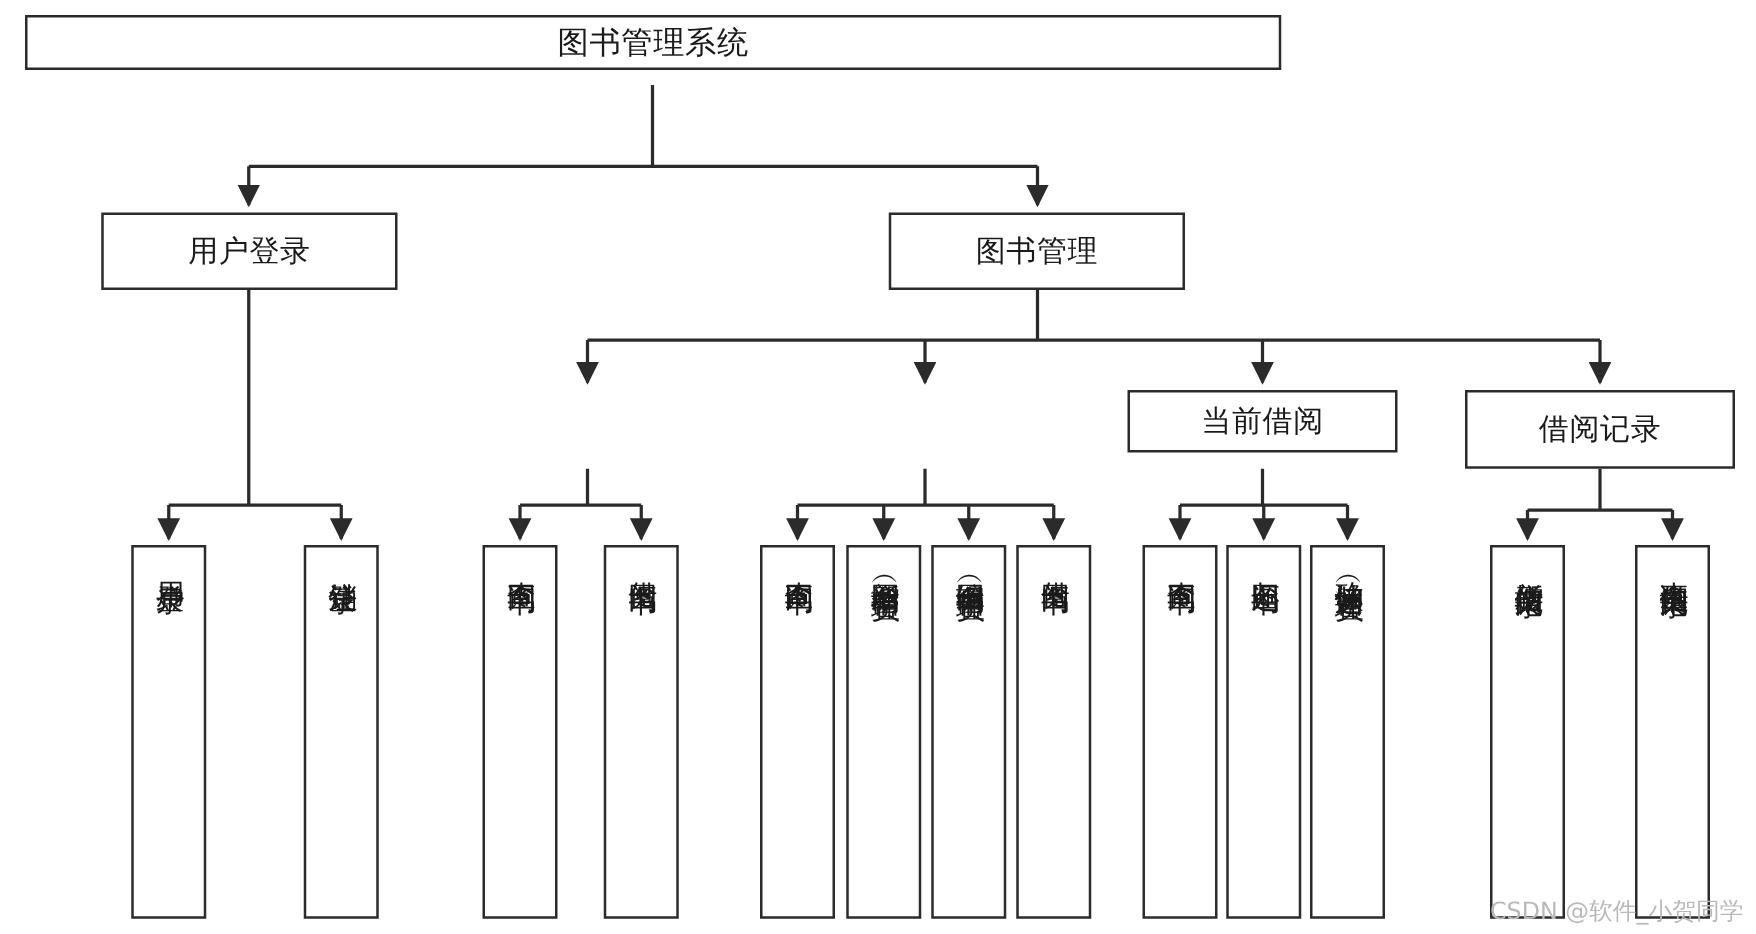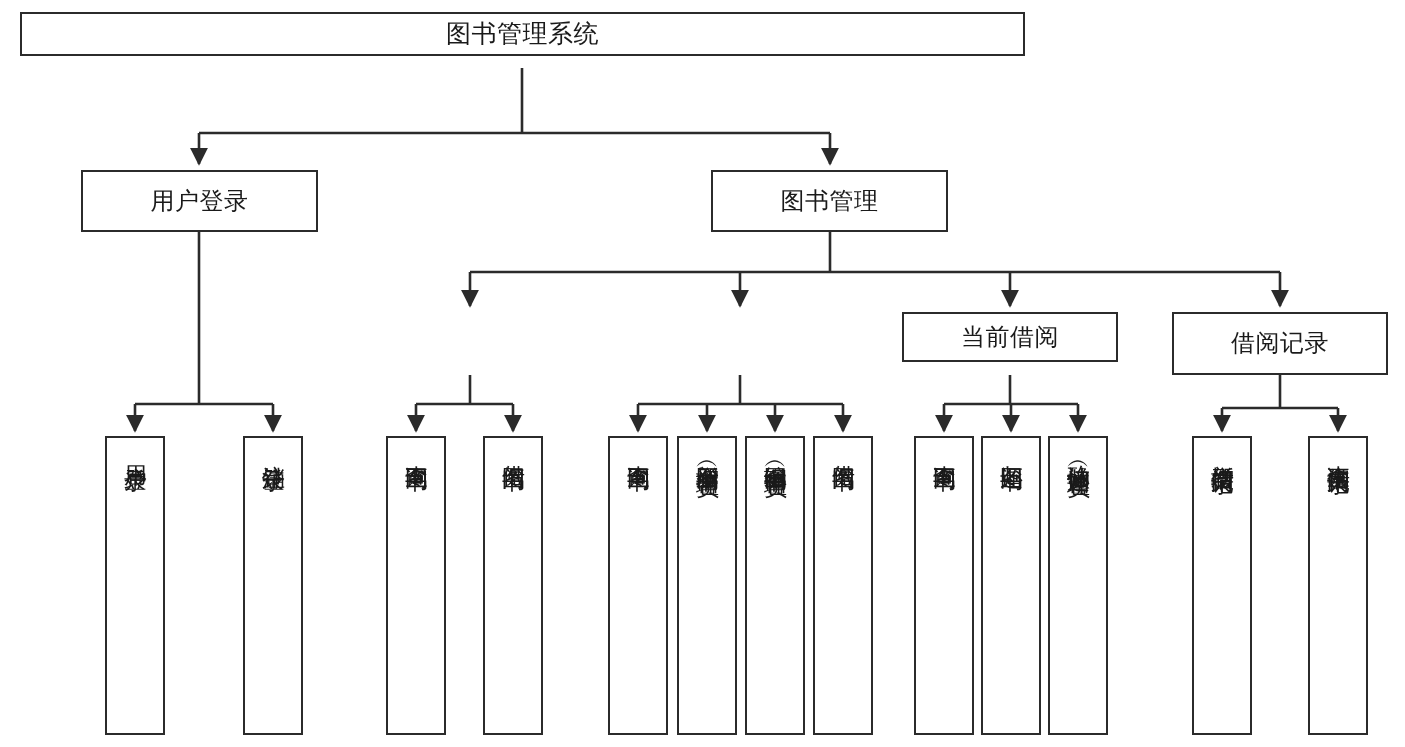--- a/index.html
+++ b/index.html
@@ -184,14 +184,15 @@
     <span class="lbl">确认归还（管理员）</span>
   </div>
 
   <div class="node v" style="left:1192px; top:436px; width:60px; height:299px;">
     <span class="lbl">新增借阅记录</span>
   </div>
   <div class="node v" style="left:1308px; top:436px; width:60px; height:299px;">
     <span class="lbl">查询借阅记录</span>
   </div>
 
+  <div class="watermark" style="left:1192px; top:716px;">CSDN @软件_小贺同学</div>
 
 </div>
 
 </body></html>

